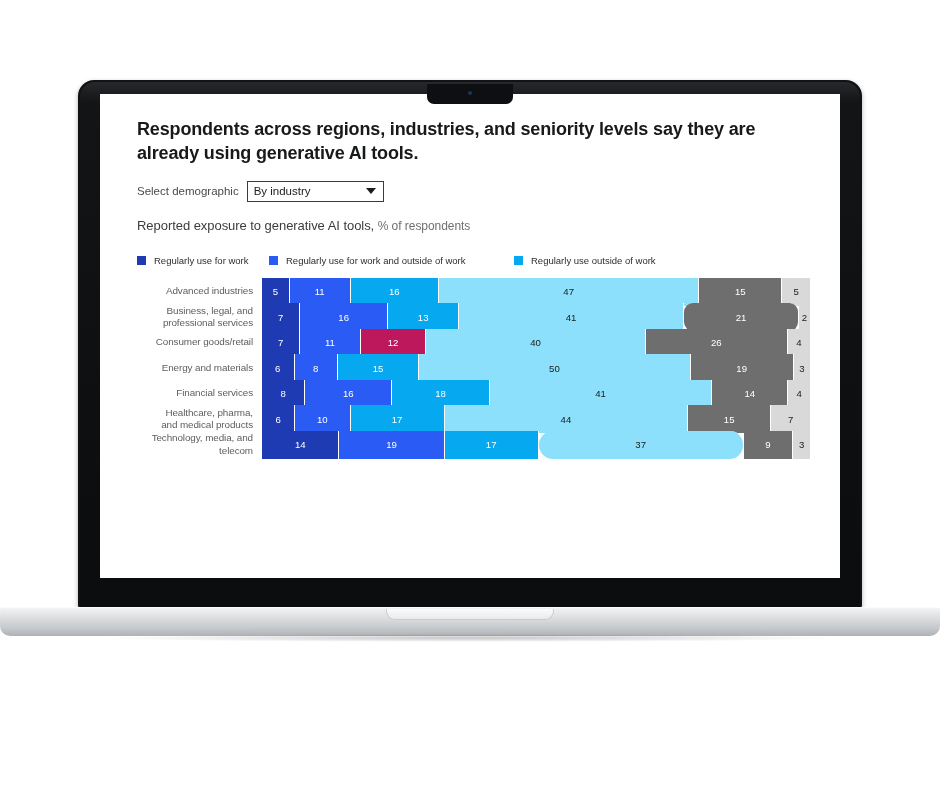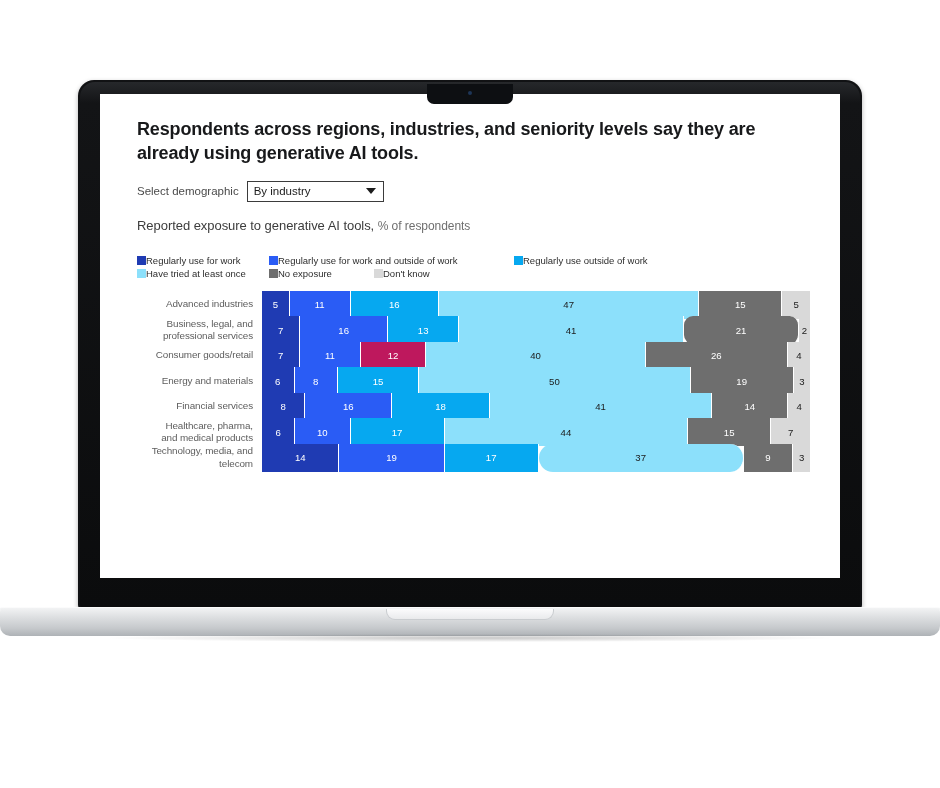--- a/index.html
+++ b/index.html
@@ -156,21 +156,21 @@
 
   
   #legend {
     margin-top: 22px;
     width: 560px;
   }
   .legend-row { display: flex; margin-bottom: 2px; }
   .legend-item {
     display: flex;
     align-items: center;
-    gap: 0;
+    gap: 8px;
     font-size: 9.5px;
     color: #2d2d2d;
     white-space: nowrap;
   }
   .legend-swatch {
     width: 9px; height: 9px;
     flex: 0 0 9px;
   }
 
   
@@ -245,34 +245,20 @@
             </div>
             <div class="legend-item" style="width: 245px; flex: 0 0 245px;">
               <span class="legend-swatch" style="background: rgb(42, 92, 245);"></span>
               <span>Regularly use for work and outside of work</span>
             </div>
             <div class="legend-item">
               <span class="legend-swatch" style="background: rgb(6, 168, 240);"></span>
               <span>Regularly use outside of work</span>
             </div>
           </div>
-          <div class="legend-row">
-            <div class="legend-item" style="width: 132px; flex: 0 0 132px;">
-              <span class="legend-swatch" style="background: rgb(140, 224, 251);"></span>
-              <span>Have tried at least once</span>
-            </div>
-            <div class="legend-item" style="width: 105px; flex: 0 0 105px;">
-              <span class="legend-swatch" style="background: rgb(110, 110, 110);"></span>
-              <span>No exposure</span>
-            </div>
-            <div class="legend-item">
-              <span class="legend-swatch" style="background: rgb(217, 217, 217);"></span>
-              <span>Don't know</span>
-            </div>
-          </div>
         </div>
 
       <div id="chart-body">
           <div class="chart-row">
             <div class="row-label">Advanced industries</div>
             <div class="row-bar">
               <div class="seg" style="flex: 0 0 5.05051%; background: rgb(31, 59, 179); color: rgb(255, 255, 255);">5</div>
               <div class="seg" style="flex: 0 0 11.1111%; background: rgb(42, 92, 245); color: rgb(255, 255, 255);">11</div>
               <div class="seg" style="flex: 0 0 16.1616%; background: rgb(6, 168, 240); color: rgb(255, 255, 255);">16</div>
               <div class="seg" style="flex: 0 0 47.4747%; background: rgb(140, 224, 251); color: rgb(27, 27, 27);">47</div>

